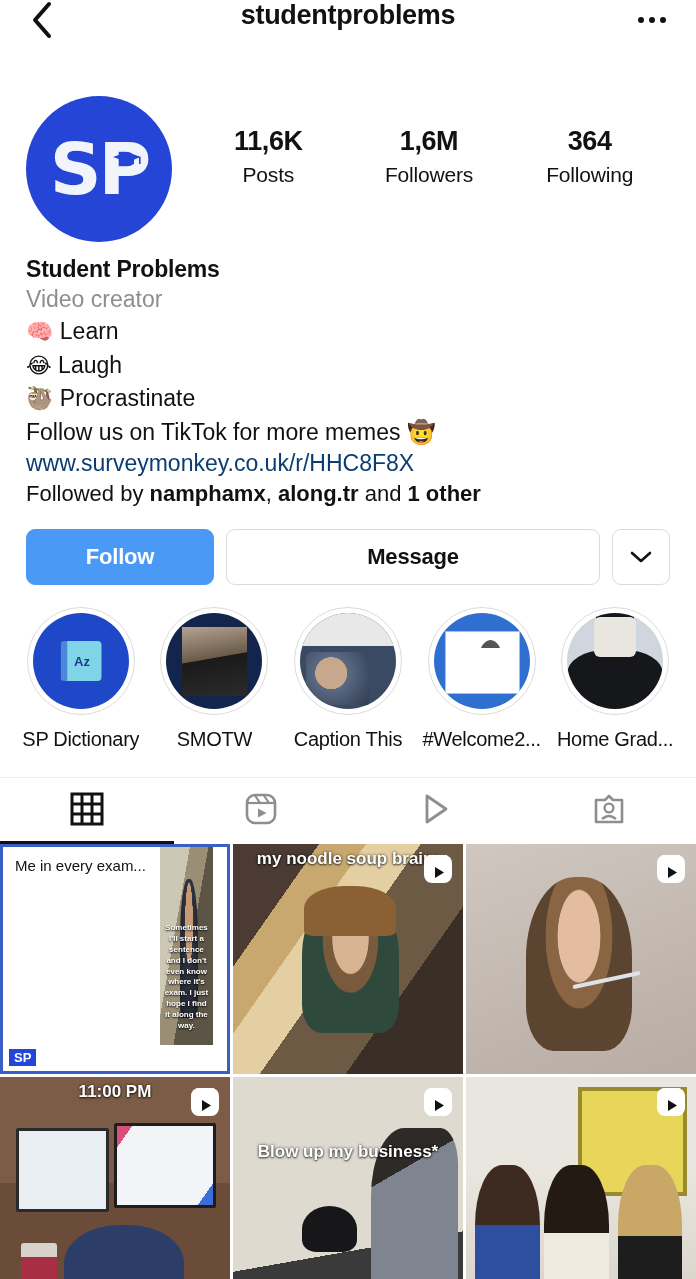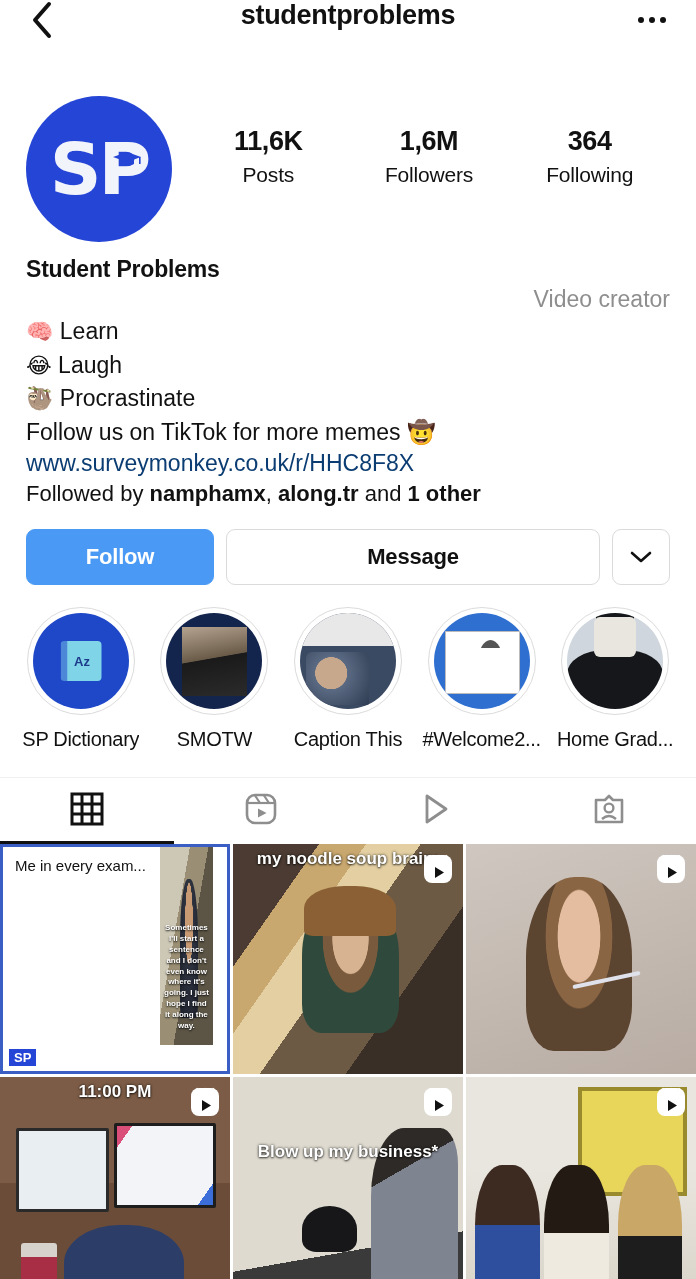--- a/index.html
+++ b/index.html
@@ -46,21 +46,21 @@
     position:absolute; left:86px; top:54px; width:30px; height:18px;
   }
   .stats { display:flex; flex:1; padding-top:30px; padding-left:16px; }
   .stat { flex:1; text-align:center; }
   .stat-num { font-size:27px; font-weight:bold; letter-spacing:-0.4px; }
   .stat-label { font-size:21px; margin-top:6px; letter-spacing:-0.2px; }
 
   
   .bio { padding:14px 26px 0 26px; }
   .bio-name { font-size:23px; font-weight:bold; letter-spacing:-0.2px; }
-  .bio-category { font-size:23px; color:#8e8e8e; margin-top:3px;text-align:right; }
+  .bio-category { font-size:23px; color:#8e8e8e; margin-top:3px; }
   .bio-line { font-size:23px; margin-top:3px; line-height:1.33; }
   .bio-line .em { font-family:"DejaVu Sans", sans-serif; font-size:22px; }
   .bio-link { font-size:23px; margin-top:3px; color:#0b3d73; }
   .followed-by { font-size:22px; margin-top:4px; }
   .followed-by b { font-weight:bold; }
 
   
   .actions { display:flex; gap:12px; padding:22px 26px 0 26px; align-items:stretch; }
   .btn {
     height:56px; border-radius:9px; display:flex; align-items:center; justify-content:center;
@@ -429,21 +429,21 @@
     </span>
   </div>
 </div>
 
 <div class="grid">
 
   <div class="cell">
     <div class="art-office">
       <div class="oh">Me in every exam...</div>
       <div class="oi">
-        <div class="oc">Sometimes i'll start a sentence and I don't even know where it's going. I just hope I find it along the way.</div>
+        <div class="oc">Sometimes i'll start a sentence and I don't even know where it's exam. I just hope I find it along the way.</div>
       </div>
       <div class="sp">SP</div>
     </div>
   </div>
 
   <div class="cell">
     <div class="art-noodle"></div>
     <div class="cell-label">my noodle soup brain:</div>
     <span class="reel-badge">
       <svg width="32" height="32" viewBox="0 0 32 32">

